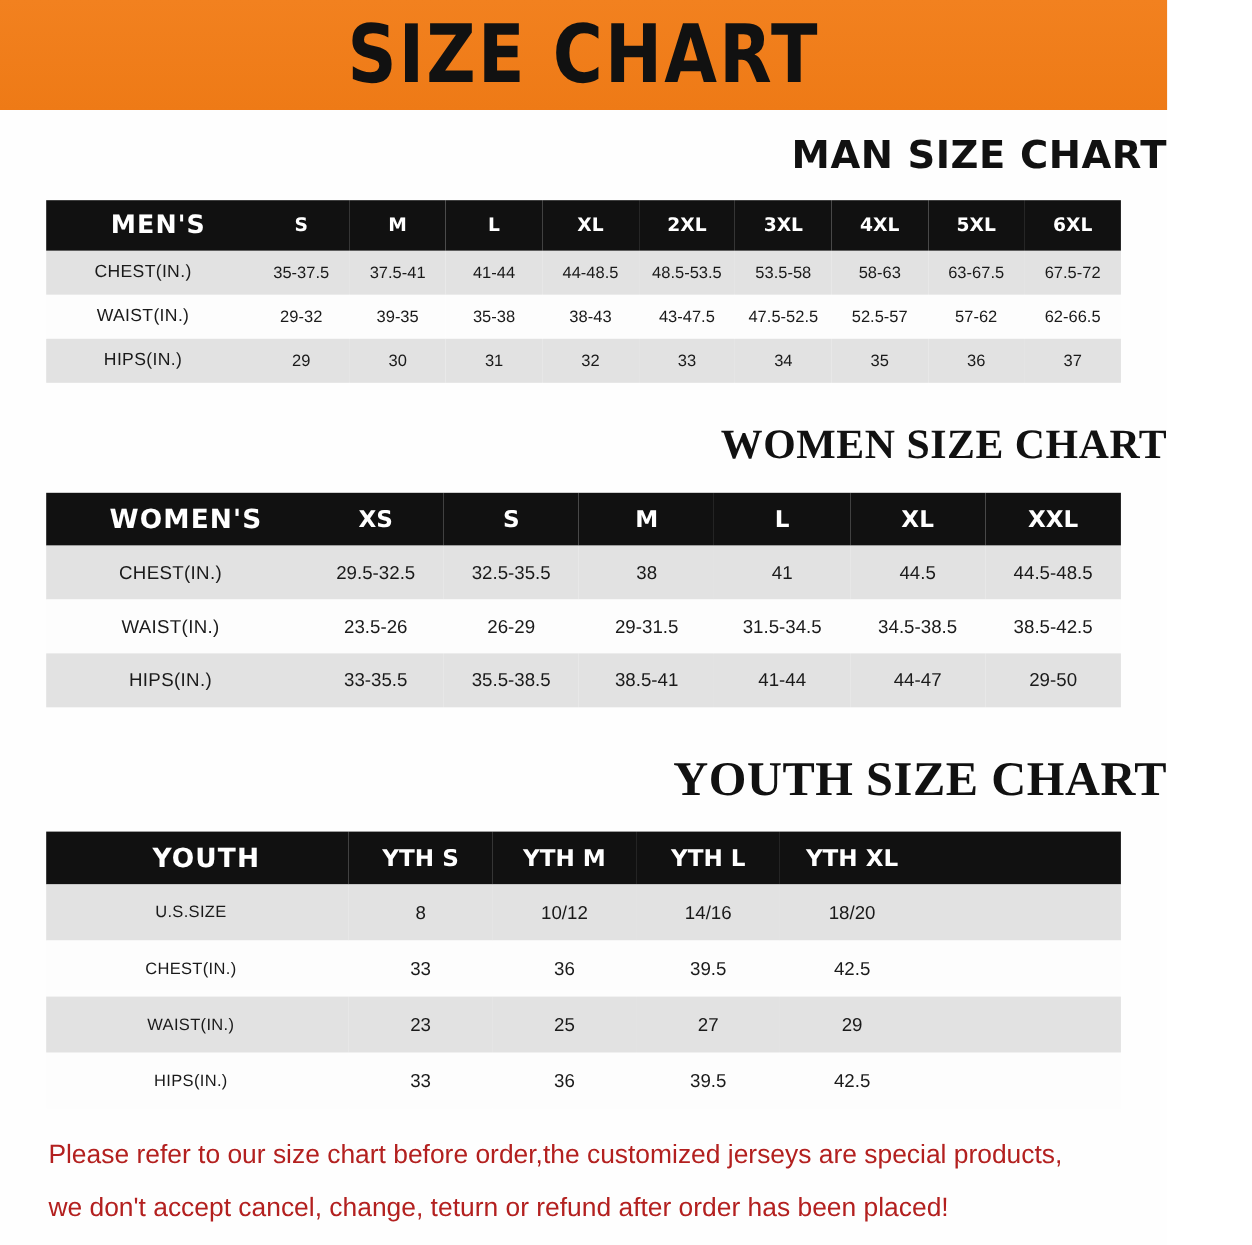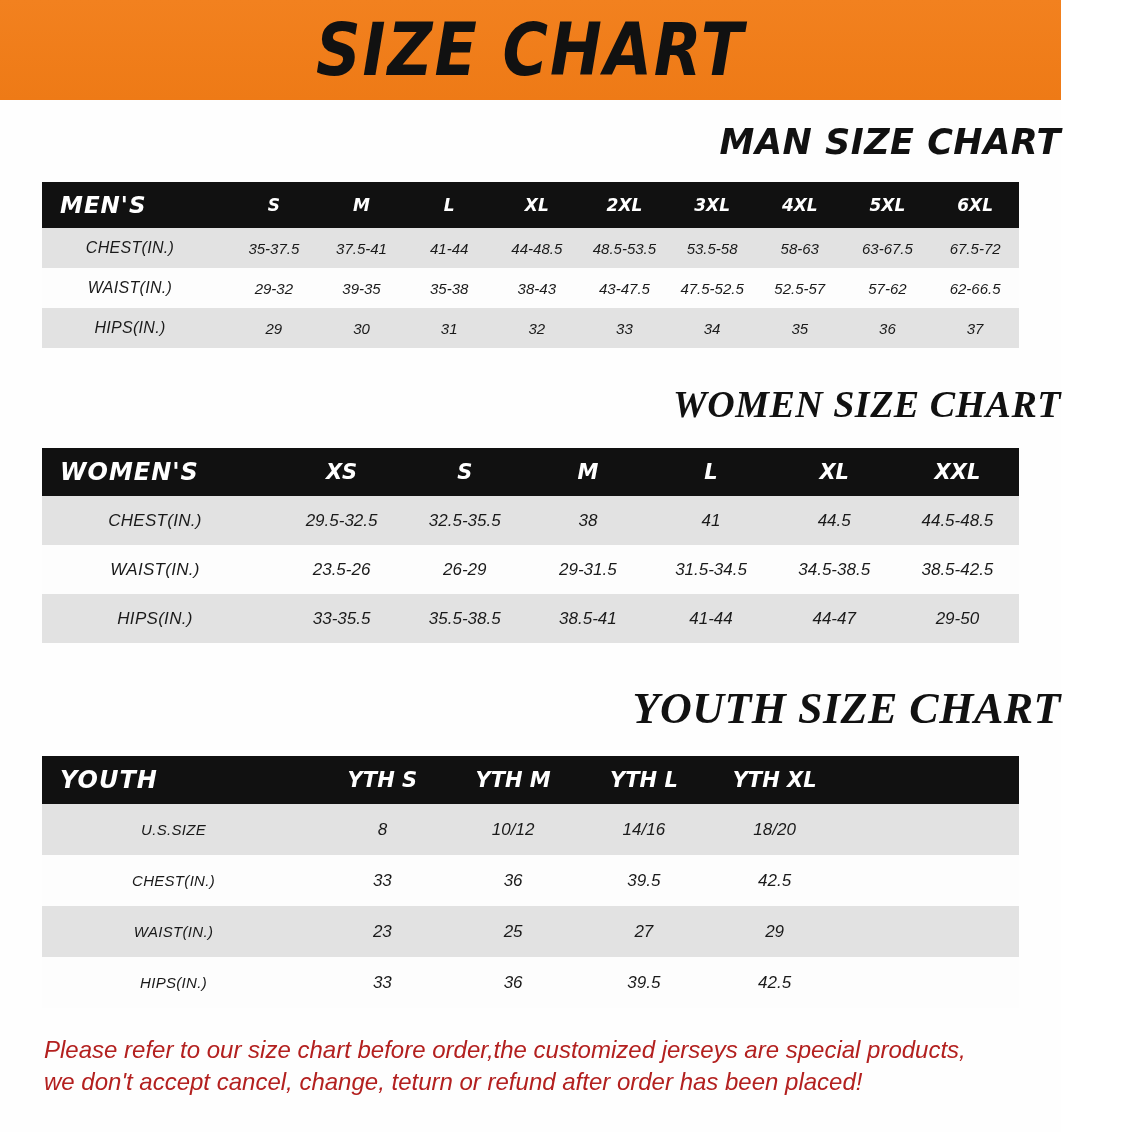--- a/index.html
+++ b/index.html
@@ -13,21 +13,20 @@
     font-family: "Liberation Sans", sans-serif;
     color: #111111;
     overflow: hidden;
   }
 
   .page {
     width: 1061px;
     height: 1132px;
     position: relative;
     background: #fefefe;
-    font-style: italic;
   }
 
   
   .banner {
     width: 100%;
     height: 100px;
     background: #f47b1b;
     background: linear-gradient(180deg, #f2811f 0%, #ee7a16 100%);
     display: flex;
     align-items: center;
@@ -67,21 +66,21 @@
   }
   thead th {
     background: #111111;
     color: #ffffff;
     font-family: "DejaVu Sans", sans-serif;
     font-weight: bold;
     text-align: center;
     padding: 10px 2px;
   }
   thead th.rowlabel {
-    text-align: left;
+    text-align: center;
     padding-left: 18px;
     letter-spacing: 1px;
   }
   tbody td {
     text-align: center;
     color: #1a1a1a;
     padding: 6px 2px;
     font-size: 16px;
   }
   tbody td.rowlabel {
@@ -113,21 +112,21 @@
   
   .note {
     margin-top: 26px;
     padding: 0 44px;
     color: #b3201f;
     font-family: "Liberation Sans", sans-serif;
     font-size: 24px;
     line-height: 1.35;
     text-align: left;
   }
-  .note div { white-space: nowrap; }
+  .note div { white-space: nowrap; margin-top: 16px; }
 </style>
 </head>
 <body>
 
 <div class="page">
 
   <div class="banner">
     <div class="banner-title">SIZE CHART</div>
   </div>
 

